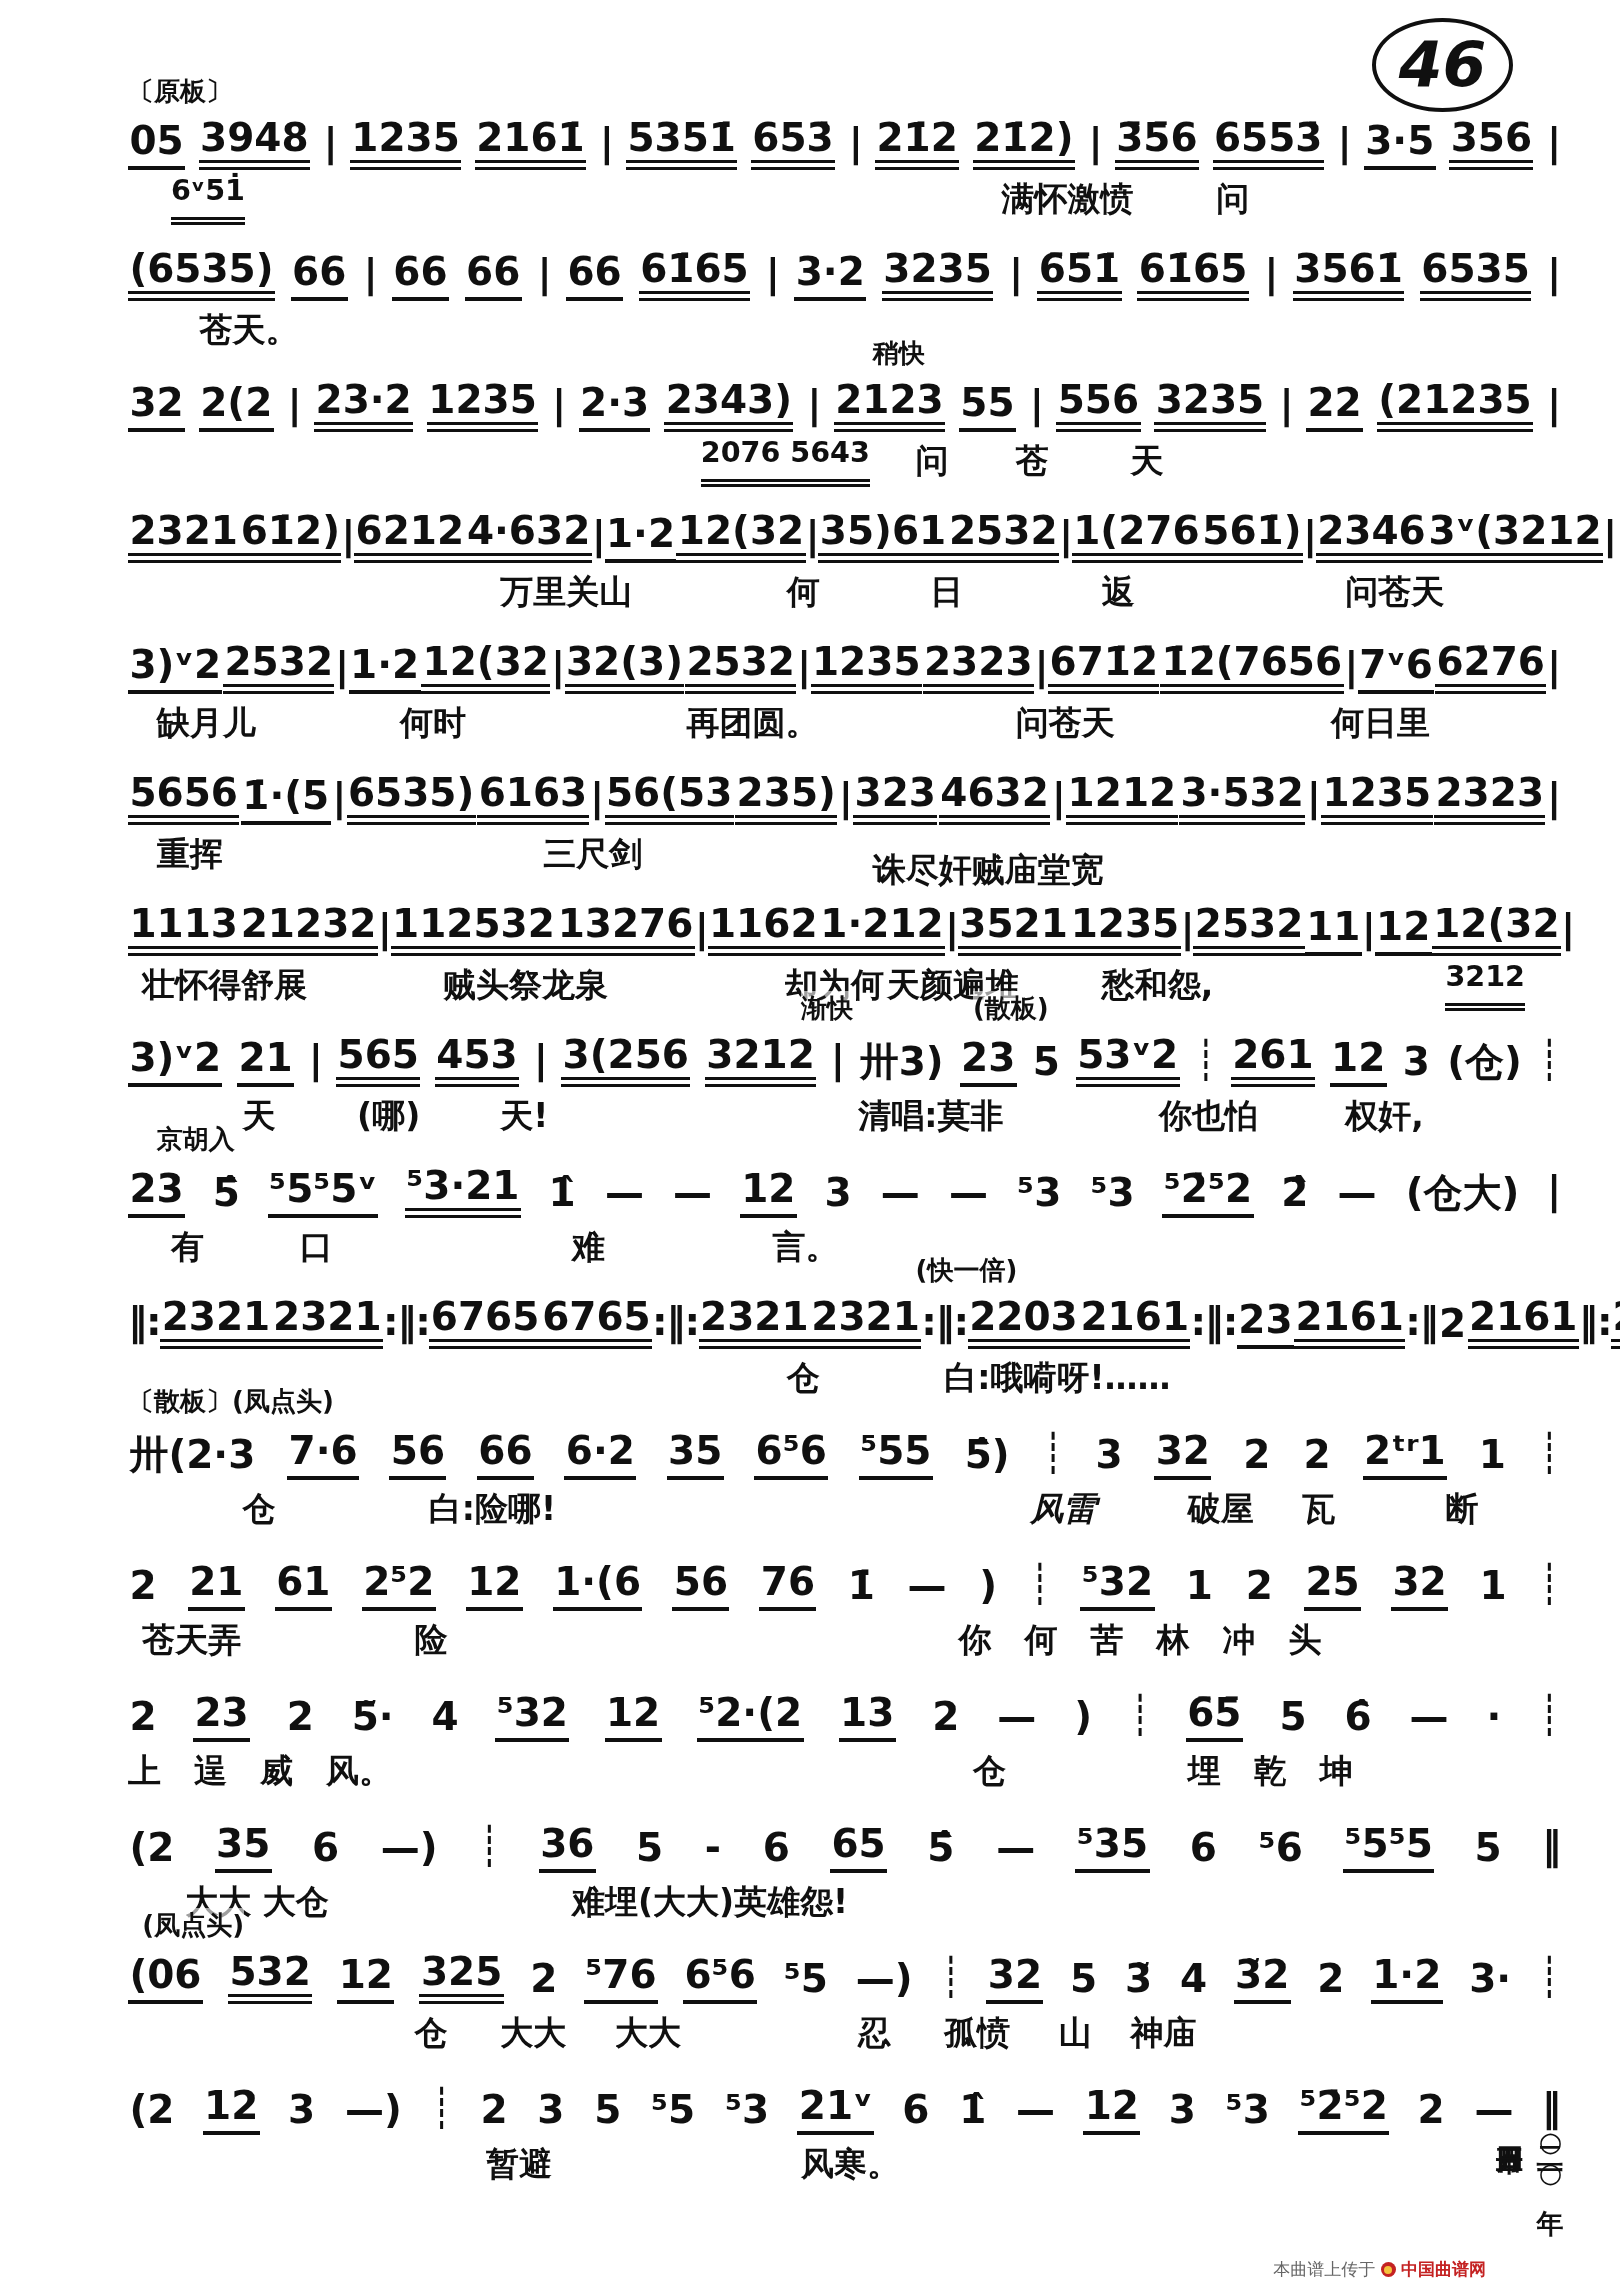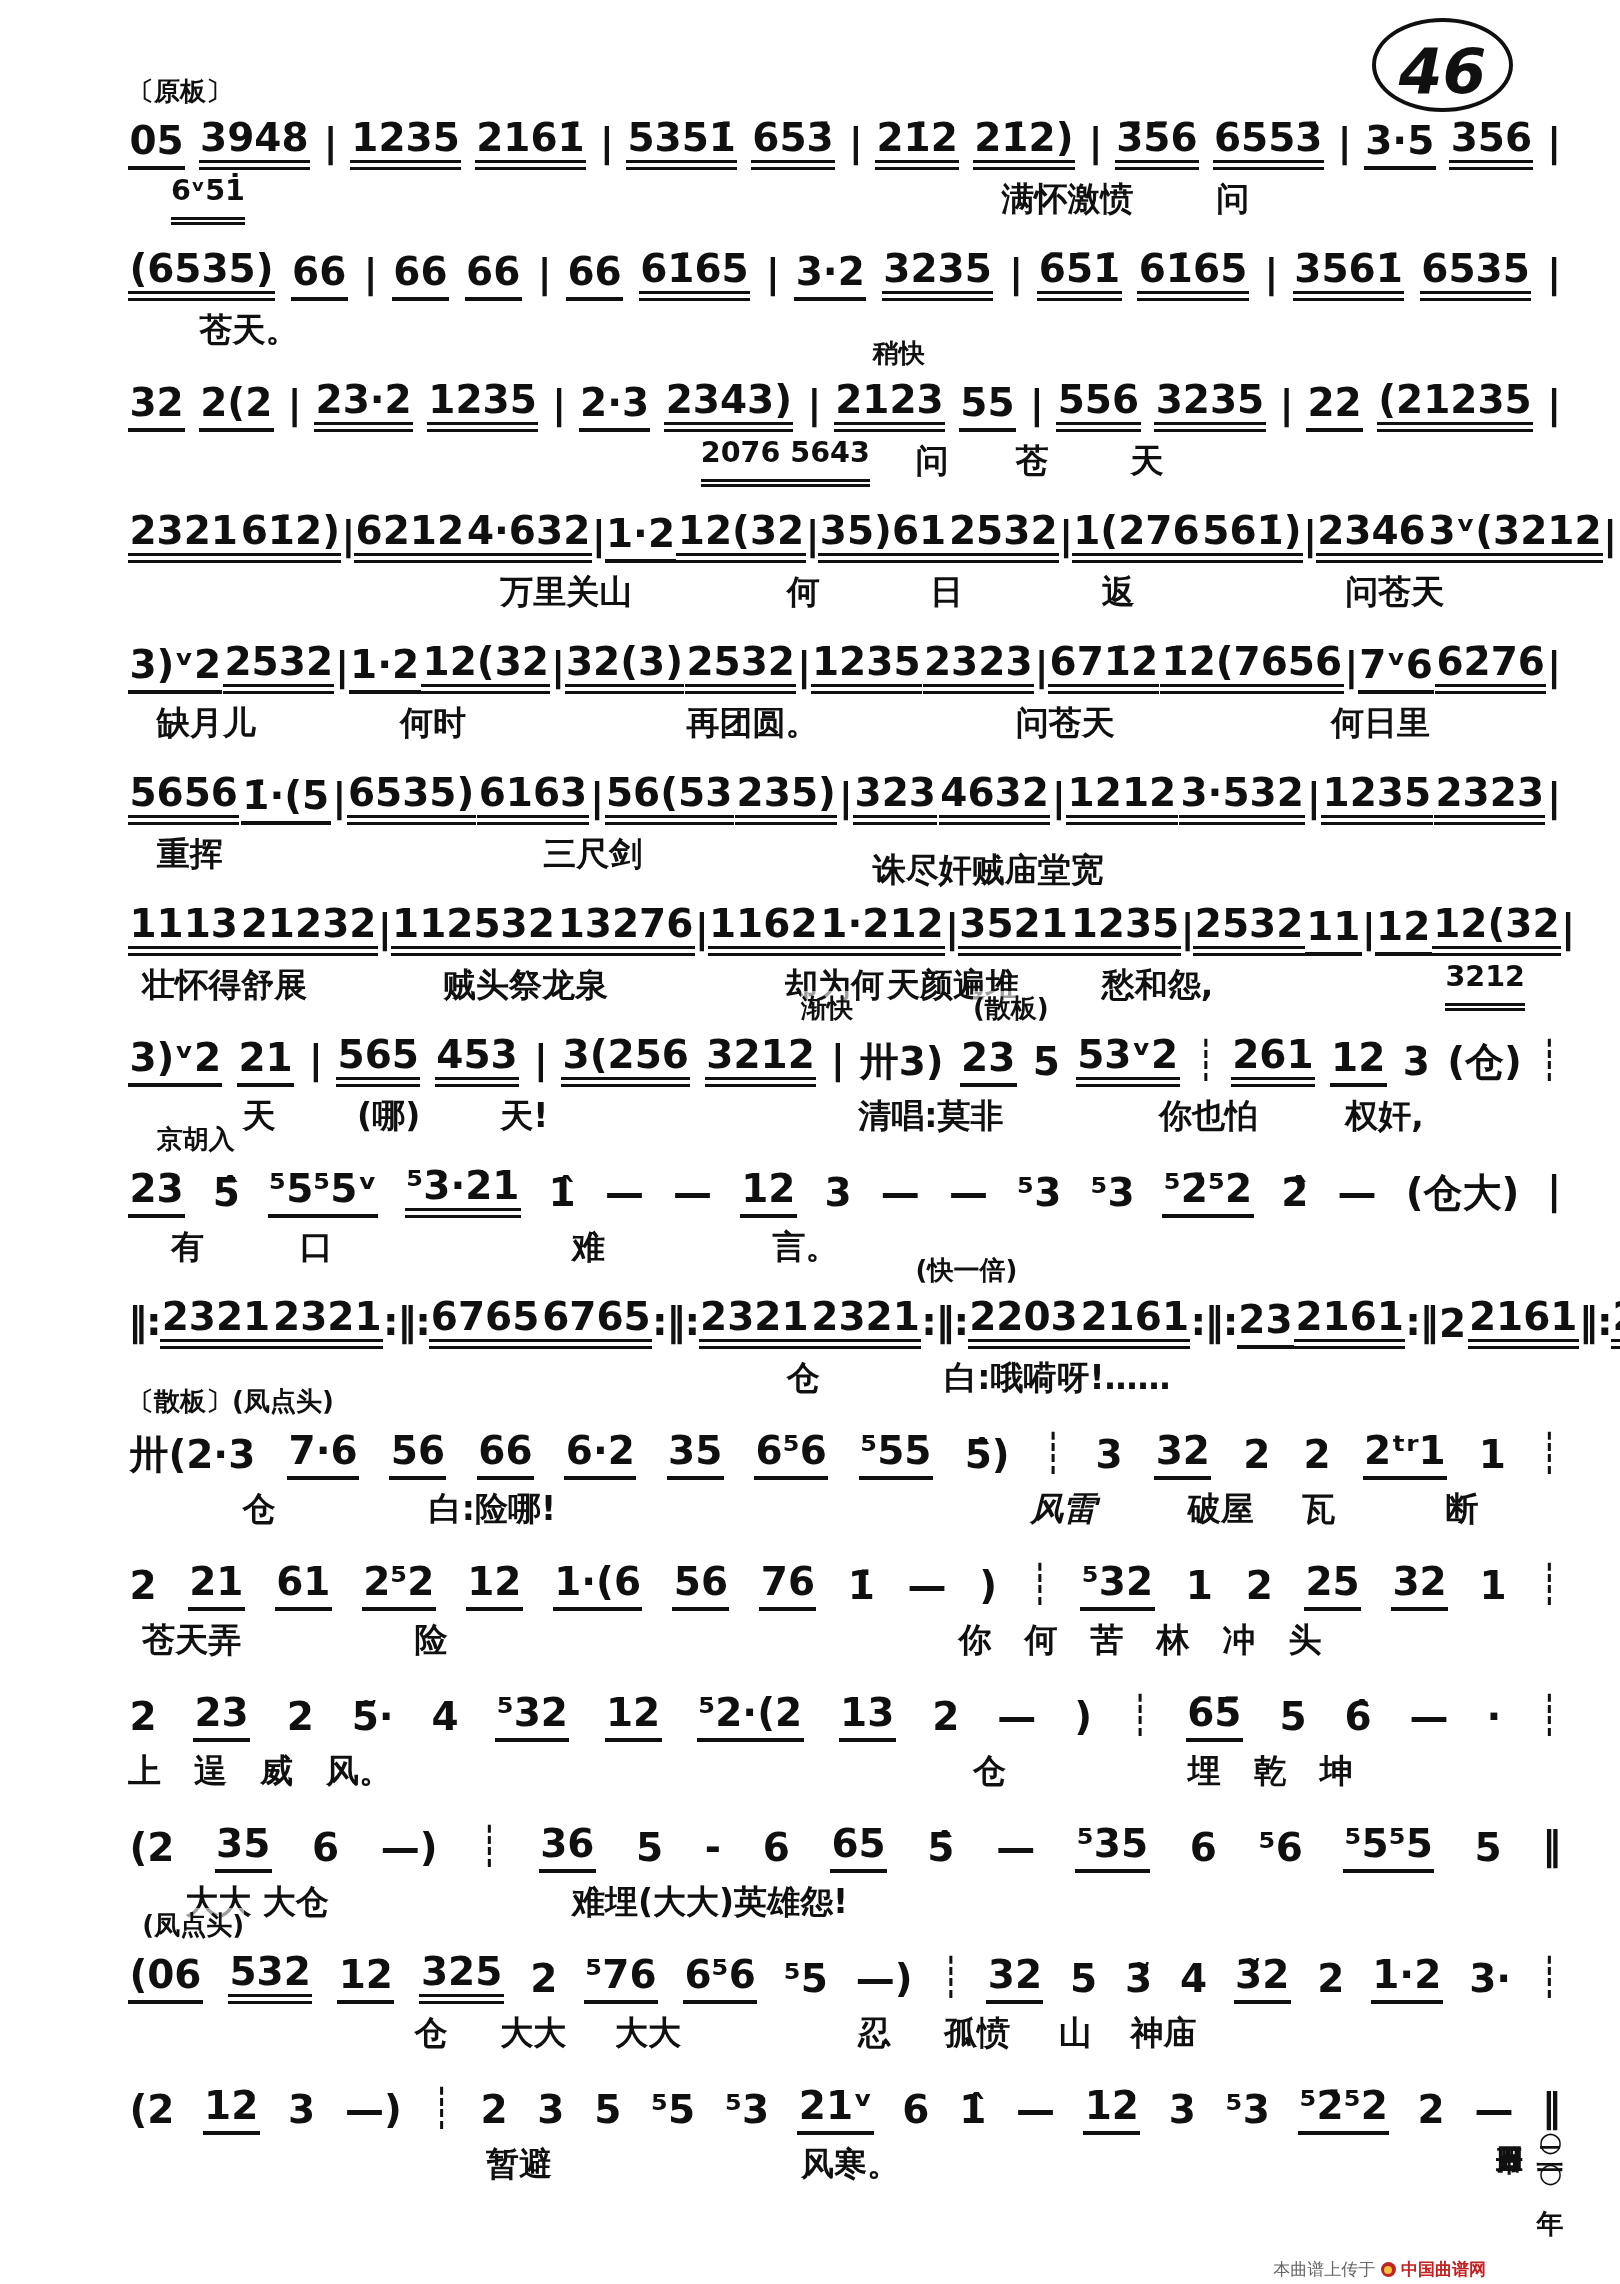--- a/index.html
+++ b/index.html
@@ -5,21 +5,21 @@
   html,body{margin:0;padding:0;}
   body{
     width:1621px;height:2284px;position:relative;overflow:hidden;
     background:#ffffff;color:#101010;
     font-family:"DejaVu Sans",sans-serif;
   }
   
   #pagenum{
     position:absolute;left:1372px;top:17.7px;width:133px;height:86px;
     border:4.8px solid #101010;border-radius:50%;
-    display:flex;align-items:flex-end;justify-content:center;
+    display:flex;align-items:center;justify-content:center;
     font-size:63px;font-weight:bold;font-style:italic;
   }
   
   #score{position:absolute;left:128px;top:101px;width:1432px;}
   .sys{position:relative;height:131px;}
   .notes{
     display:flex;justify-content:space-between;align-items:flex-end;
     height:69px;font-size:39px;font-weight:bold;line-height:1;
     white-space:nowrap;
   }

